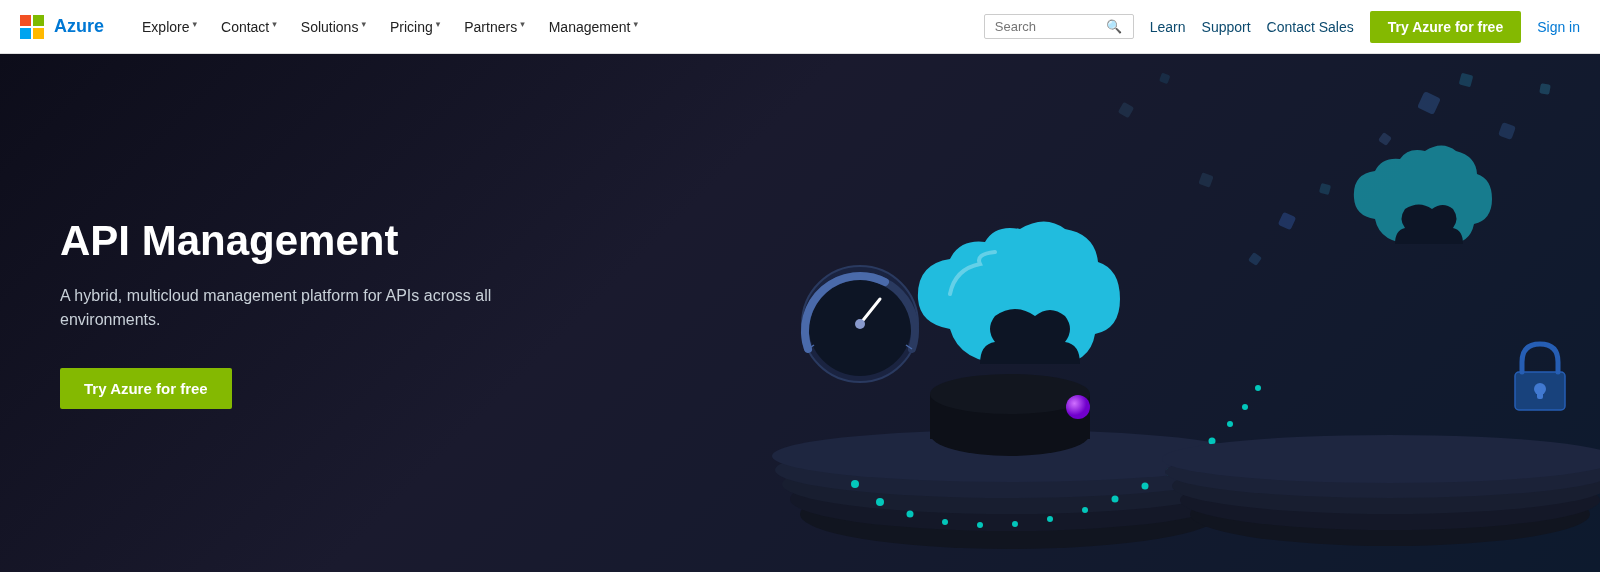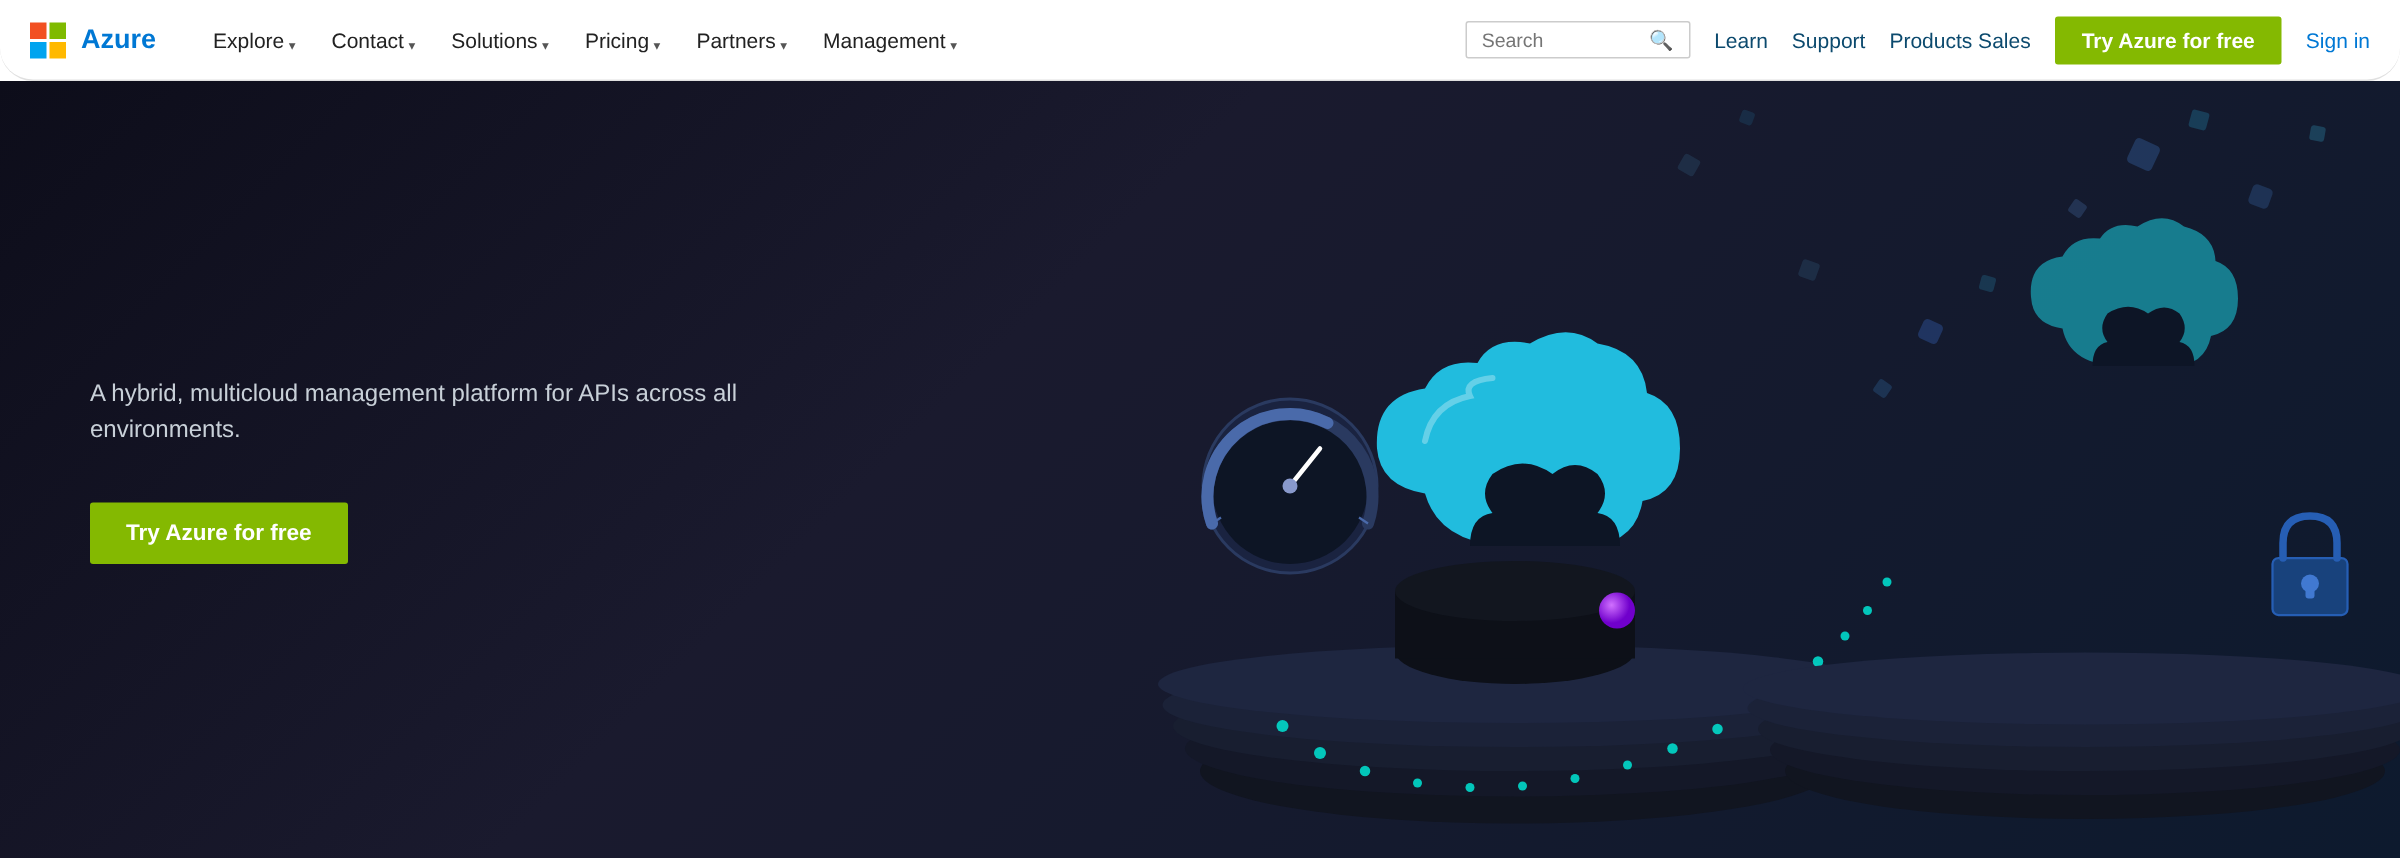--- a/index.html
+++ b/index.html
@@ -8,21 +8,20 @@
     
     nav {
       display: flex;
       align-items: center;
       height: 54px;
       background: #fff;
       padding: 0 20px;
       border-bottom: 1px solid #e0e0e0;
       position: relative;
       z-index: 10;
-      border-radius: 22px;
     }
     .nav-logo-group {
       display: flex;
       align-items: center;
       gap: 10px;
       margin-right: 28px;
     }
     .ms-logo {
       width: 24px;
       height: 24px;
@@ -40,21 +39,21 @@
       color: #0078d4;
     }
     .nav-items {
       display: flex;
       align-items: center;
       gap: 4px;
       flex: 1;
     }
     .nav-item {
       display: flex;
-      align-items: flex-end;
+      align-items: flex-start;
       gap: 3px;
       padding: 6px 10px;
       font-size: 14px;
       color: #222;
       cursor: pointer;
       white-space: nowrap;
     }
     .chevron-icon {
       font-size: 9px;
       color: #555;
@@ -214,29 +213,30 @@
     </div>
   </div>
 
   <div class="nav-right">
     <div class="search-box">
       <input type="text" placeholder="Search" style="">
       <span class="search-icon-char">🔍</span>
     </div>
     <span class="nav-link">Learn</span>
     <span class="nav-link">Support</span>
-    <span class="nav-link">Products Sales</span>
+    <span class="nav-link">Contact Sales</span>
     <button class="try-btn">Try Azure for free</button>
     <span class="signin-link">Sign in</span>
   </div>
 </nav>
 
 <section class="hero">
 
   <div class="hero-content">
+    <h1 class="hero-title">API Management</h1>
     <p class="hero-subtitle">A hybrid, multicloud management platform for APIs across all environments.</p>
     <div class="hero-buttons">
       <button class="btn-primary">Try Azure for free</button>
     </div>
   </div>
 
   <div class="hero-illustration">
     <svg width="900" height="518" viewBox="0 0 900 518" xmlns="http://www.w3.org/2000/svg">
 
       <rect x="720" y="40" width="18" height="18" rx="3" fill="#2a4a7a" opacity="0.6" transform="rotate(25,729,49)"></rect>

